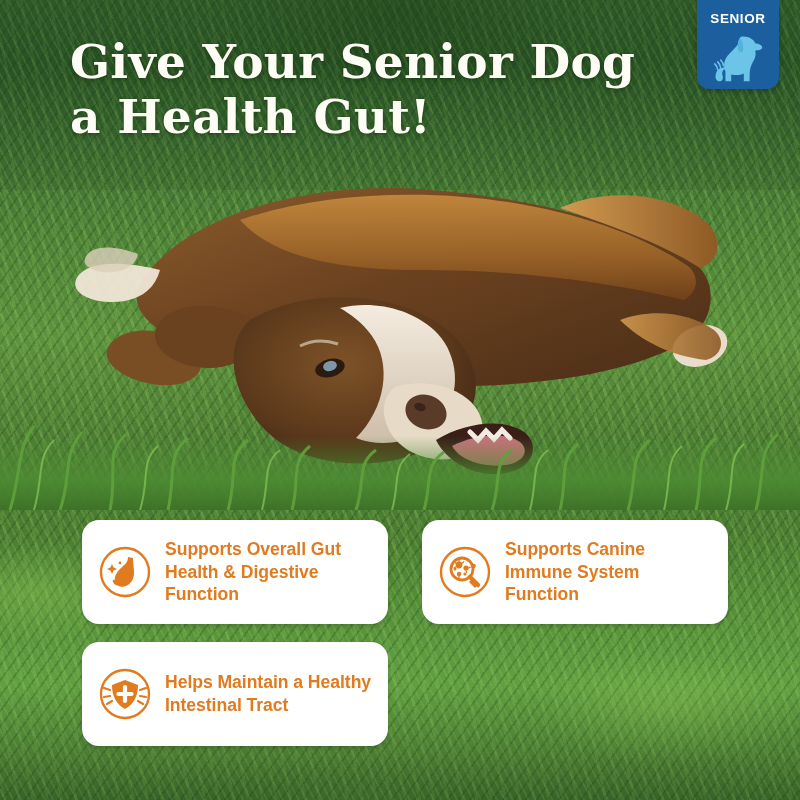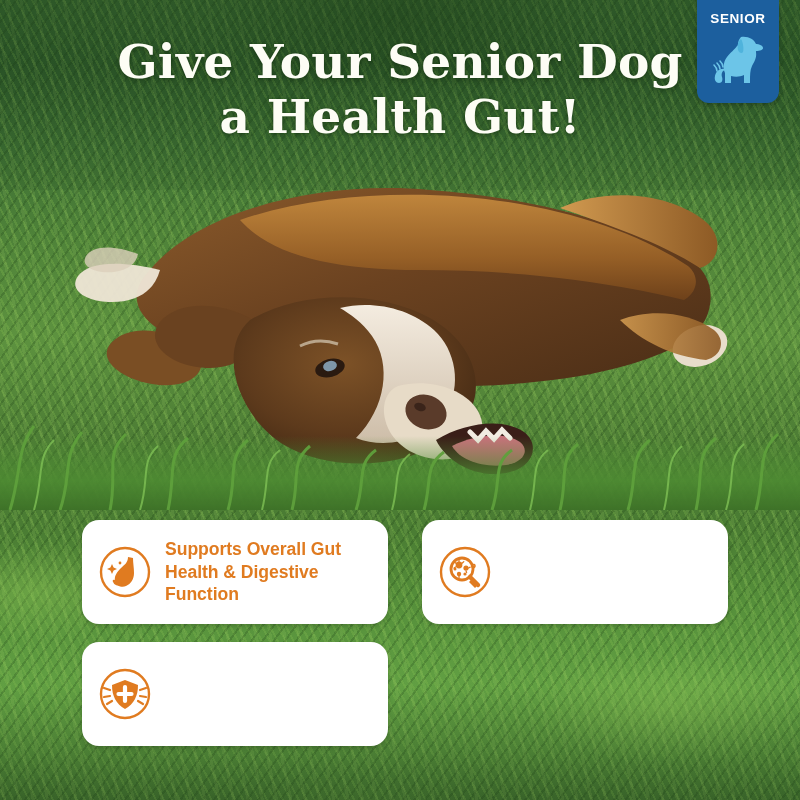--- a/index.html
+++ b/index.html
@@ -67,37 +67,36 @@
     background:linear-gradient(0deg, rgba(30,62,26,.25), rgba(30,62,26,0));
   }
 
   
   .dog-wrap{ position:absolute; left:0; top:150px; width:800px; height:360px; }
   .dog-svg{ display:block; width:100%; height:100%; }
 
   
   .title{
     position:absolute; left:0; right:0; top:34px;
-    text-align:center;
     font-family:"DejaVu Serif", serif;
     font-weight:700;
     font-size:47px;
     line-height:1.17;
     letter-spacing:.2px;
     color:#fdfdf5;
     text-shadow:0 2px 5px rgba(20,45,15,.55), 0 0 2px rgba(20,45,15,.35);
     padding:0 70px;
     z-index:6;
   }
   .title .l2{ display:block; }
 
   
   .badge{
     position:absolute; right:21px; top:0;
-    width:82px; height:103px;
+    width:82px; height:89px;
     background:#1c5f9e;
     border-radius:0 0 12px 12px;
     z-index:7;
     display:flex; flex-direction:column; align-items:center;
     padding-top:11px;
     box-shadow:0 2px 5px rgba(0,0,0,.25);
   }
   .badge-text{
     color:#ffffff;
     font-size:13.5px;
@@ -337,34 +336,36 @@
             <path d="M25.4,19 L26.8,17.6"></path>
           <path d="M18.6,19 L17.2,17.6"></path>
             <path d="M18.6,23 L17,24"></path>
           <path d="M31.6,24 L33.2,23.2"></path>
             <path d="M29,26.8 L29.6,28.4"></path>
           <path d="M22,32.5 L22,34"></path>
         </g>
         <path d="M35,21 c1.5,-1 3,-0.4 3,1 c0,1.6 -2.2,1.6 -2.2,3.2" stroke="#e07b20" stroke-width="1.6" fill="none" stroke-linecap="round"></path>
       </svg>
     </span>
+    <span class="card-text">Supports Canine Immune System Function</span>
   </div>
 
 
   <div class="card">
     <span class="card-icon">
       <svg width="56" height="56" viewBox="0 0 56 56">
         <circle cx="28" cy="28" r="24" fill="none" stroke="#e07b20" stroke-width="2.4"></circle>
         <path d="M28,14 L41,19 C41,30 37,38 28,43 C19,38 15,30 15,19 Z" fill="#e07b20"></path>
         <path d="M28,21 L28,35 M21.5,28 L34.5,28" stroke="#ffffff" stroke-width="4.2" stroke-linecap="round"></path>
         <g stroke="#e07b20" stroke-width="2.2" stroke-linecap="round">
           <path d="M43,24 L49,22"></path>
           <path d="M43,30 L49,31"></path>
           <path d="M41,35 L46,38"></path>
           <path d="M13,24 L7,22"></path>
           <path d="M13,30 L7,31"></path>
           <path d="M15,35 L10,38"></path>
         </g>
       </svg>
     </span>
+    <span class="card-text">Helps Maintain a Healthy Intestinal Tract</span>
   </div>
 
 </div>
 
 </body></html>

